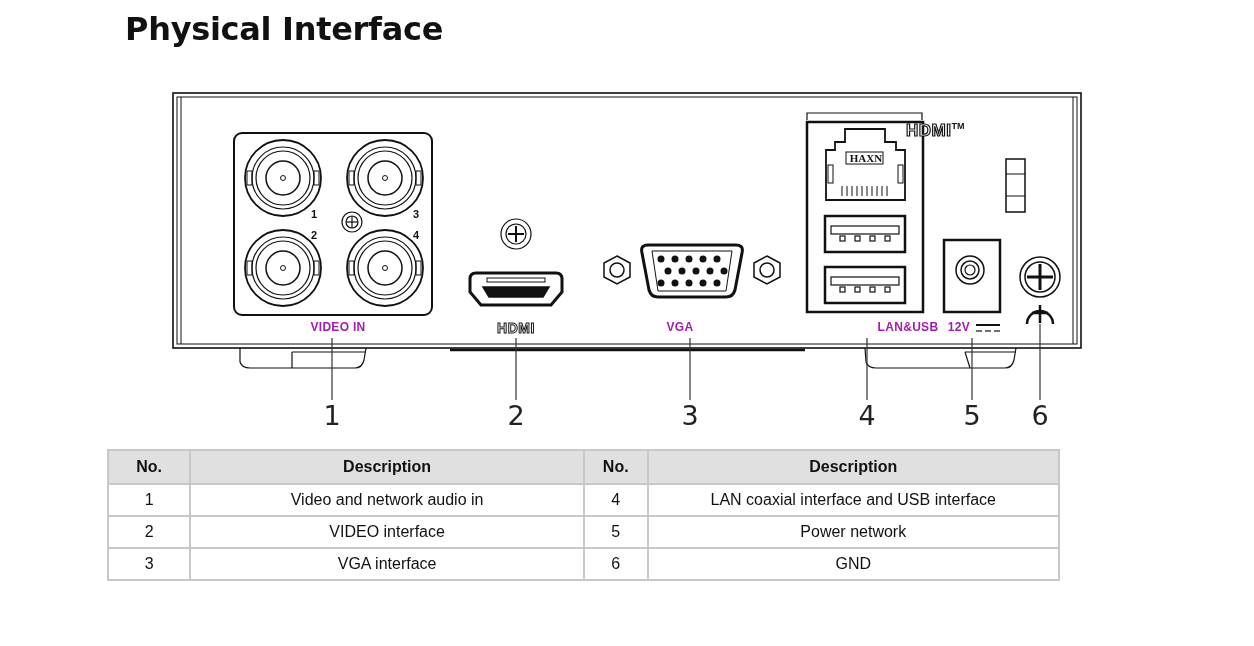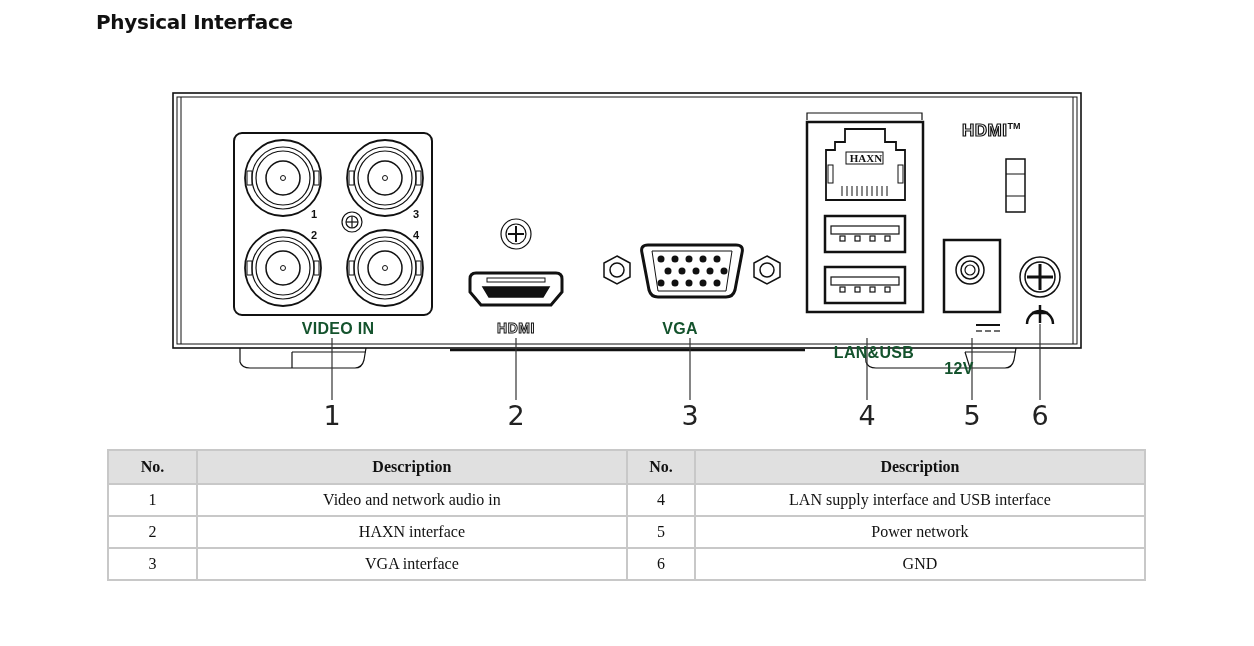--- a/index.html
+++ b/index.html
@@ -1,27 +1,27 @@
 <!DOCTYPE html>
 <html><head>
 <meta charset="utf-8">
 <style>
   html, body { margin: 0; padding: 0; background: #ffffff; }
   body { width: 1254px; height: 646px; position: relative; overflow: hidden; font-family: "Liberation Sans", sans-serif; color: #000; }
-  .title { position: absolute; left: 96px; top: 10px; font-family: "DejaVu Sans", sans-serif; font-weight: bold; font-size: 20px; letter-spacing: -0.3px; color: #111; }
+  .title { position: absolute; left: 125px; top: 10px; font-family: "DejaVu Sans", sans-serif; font-weight: bold; font-size: 32px; letter-spacing: -0.3px; color: #111; }
   .diagram { position: absolute; left: 0; top: 0; width: 1254px; height: 440px; }
   .diagram svg { position: absolute; left: 0; top: 0; }
   .callout { position: absolute; top: 400px; font-family: "DejaVu Sans", sans-serif; font-size: 27px; color: #222; transform: translateX(-50%); }
-  .port-label { position: absolute; font-family: "Liberation Sans", sans-serif; font-weight: bold; font-size: 16px; color: #14532d; transform: translateX(-50%); letter-spacing: 0.3px; }
+  .port-label { position: absolute; font-family: "Liberation Sans", sans-serif; font-weight: bold; font-size: 12px; color: #a21caf; transform: translateX(-50%); letter-spacing: 0.3px; }
   .bnc-num { position: absolute; font-family: "Liberation Sans", sans-serif; font-weight: bold; font-size: 11px; color: #111; }
   .hdmi-logo { position: absolute; font-family: "Liberation Sans", sans-serif; font-weight: bold; }
   .hdmi-logo .t { -webkit-text-stroke: 1.2px #111; color: #fff; font-size: 17px; letter-spacing: 0.5px; }
   .hdmi-logo .tm { font-size: 9px; vertical-align: top; color: #111; }
   .hdmi-label { position: absolute; transform: translateX(-50%); font-family: "Liberation Sans", sans-serif; font-weight: bold; font-size: 14px; color: #fff; -webkit-text-stroke: 1px #111; letter-spacing: 0.5px; }
-  table.ports { position: absolute; left: 107px; top: 449px; width: 1039px; border-collapse: collapse; font-family: Liberation Serif, serif; font-size: 16px; color: #111; }
+  table.ports { position: absolute; left: 107px; top: 449px; width: 953px; border-collapse: collapse; font-family: Liberation Sans, sans-serif; font-size: 16px; color: #111; }
   table.ports th, table.ports td { border: 2px solid #c8c8c8; text-align: center; height: 30px; padding: 0; }
   table.ports th { background: #e0e0e0; font-weight: bold; height: 32px; }
   col.c-no { width: 89px; } col.c-desc { width: 431px; } col.c-no2 { width: 68px; } col.c-desc2 { width: 451px; }
 </style>
 </head>
 <body>
 
 <div class="title">Physical Interface</div>
 
 <div class="diagram">
@@ -209,34 +209,34 @@
     <g stroke="#333" stroke-width="1.2">
       <line x1="332" y1="338" x2="332" y2="400"></line>
       <line x1="516" y1="338" x2="516" y2="400"></line>
       <line x1="690" y1="338" x2="690" y2="400"></line>
       <line x1="867" y1="338" x2="867" y2="400"></line>
       <line x1="972" y1="338" x2="972" y2="400"></line>
       <line x1="1040" y1="324" x2="1040" y2="400"></line>
     </g>
   </svg>
 
-  <div class="hdmi-logo" style="left:962px; top:121px;">
+  <div class="hdmi-logo" style="left:906px; top:121px;">
     <span class="t">HDMI</span><span class="tm">TM</span>
   </div>
 
   <div class="bnc-num" style="left:311px; top:208px;">1</div>
   <div class="bnc-num" style="left:311px; top:229px;">2</div>
   <div class="bnc-num" style="left:413px; top:208px;">3</div>
   <div class="bnc-num" style="left:413px; top:229px;">4</div>
 
   <div class="port-label" style="left:338px; top:320px;">VIDEO IN</div>
   <div class="hdmi-label" style="left:516px; top:320px;">HDMI</div>
   <div class="port-label" style="left:680px; top:320px;">VGA</div>
-  <div class="port-label" style="left:874px; top:320px;margin-top:24px;">LAN&amp;USB</div>
-  <div class="port-label" style="left:959px; top:320px;margin-top:40px;">12V</div>
+  <div class="port-label" style="left:908px; top:320px;">LAN&amp;USB</div>
+  <div class="port-label" style="left:959px; top:320px;">12V</div>
 
   <div class="callout" style="left:332px;">1</div>
   <div class="callout" style="left:516px;">2</div>
   <div class="callout" style="left:690px;">3</div>
   <div class="callout" style="left:867px;">4</div>
   <div class="callout" style="left:972px;">5</div>
   <div class="callout" style="left:1040px;">6</div>
 </div>
 
 <table class="ports">
@@ -252,25 +252,25 @@
       <th>Description</th>
       <th>No.</th>
       <th>Description</th>
     </tr>
   </thead>
   <tbody>
     <tr>
       <td>1</td>
       <td>Video and network audio in</td>
       <td>4</td>
-      <td>LAN supply interface and USB interface</td>
+      <td>LAN coaxial interface and USB interface</td>
     </tr>
     <tr>
       <td>2</td>
-      <td>HAXN interface</td>
+      <td>VIDEO interface</td>
       <td>5</td>
       <td>Power network</td>
     </tr>
     <tr>
       <td>3</td>
       <td>VGA interface</td>
       <td>6</td>
       <td>GND</td>
     </tr>
   </tbody>

